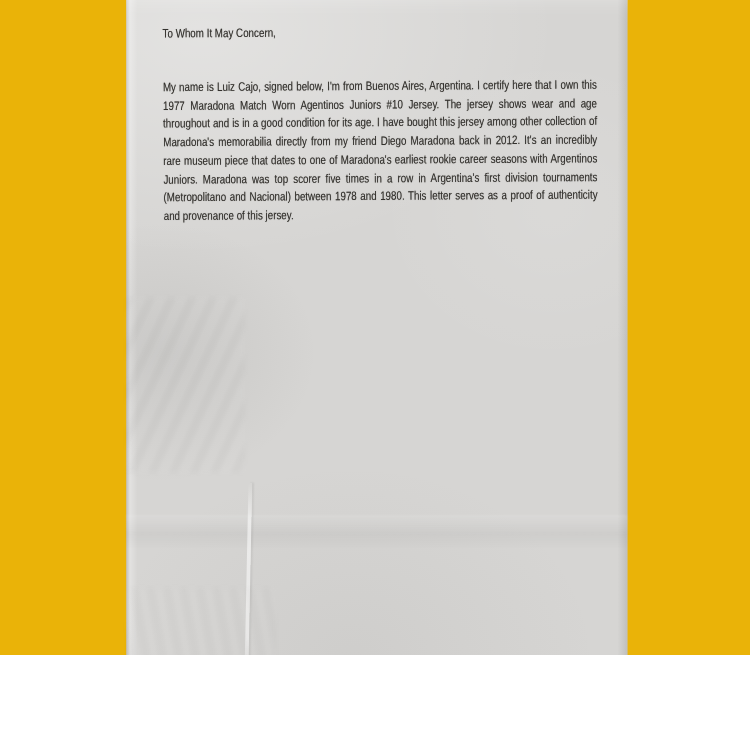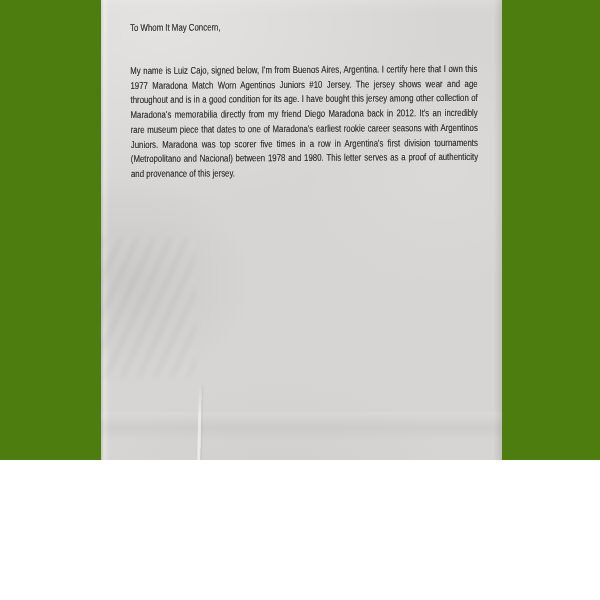--- a/index.html
+++ b/index.html
@@ -4,23 +4,23 @@
 <style>
   html, body {
     margin: 0;
     padding: 0;
     background: #ffffff;
     font-family: "Liberation Sans", sans-serif;
   }
   .canvas {
     position: relative;
     width: 600px;
-    height: 460px;
+    height: 524px;
     overflow: hidden;
-    background: #4d7c0f;
+    background: #eab308;
   }
   
   .paper {
     position: absolute;
     left: 101px;
     top: 0;
     width: 401px;
     height: 600px;
     background:
       radial-gradient(130% 55% at 15% 4%, rgba(255,255,255,0.32), rgba(255,255,255,0) 55%),

